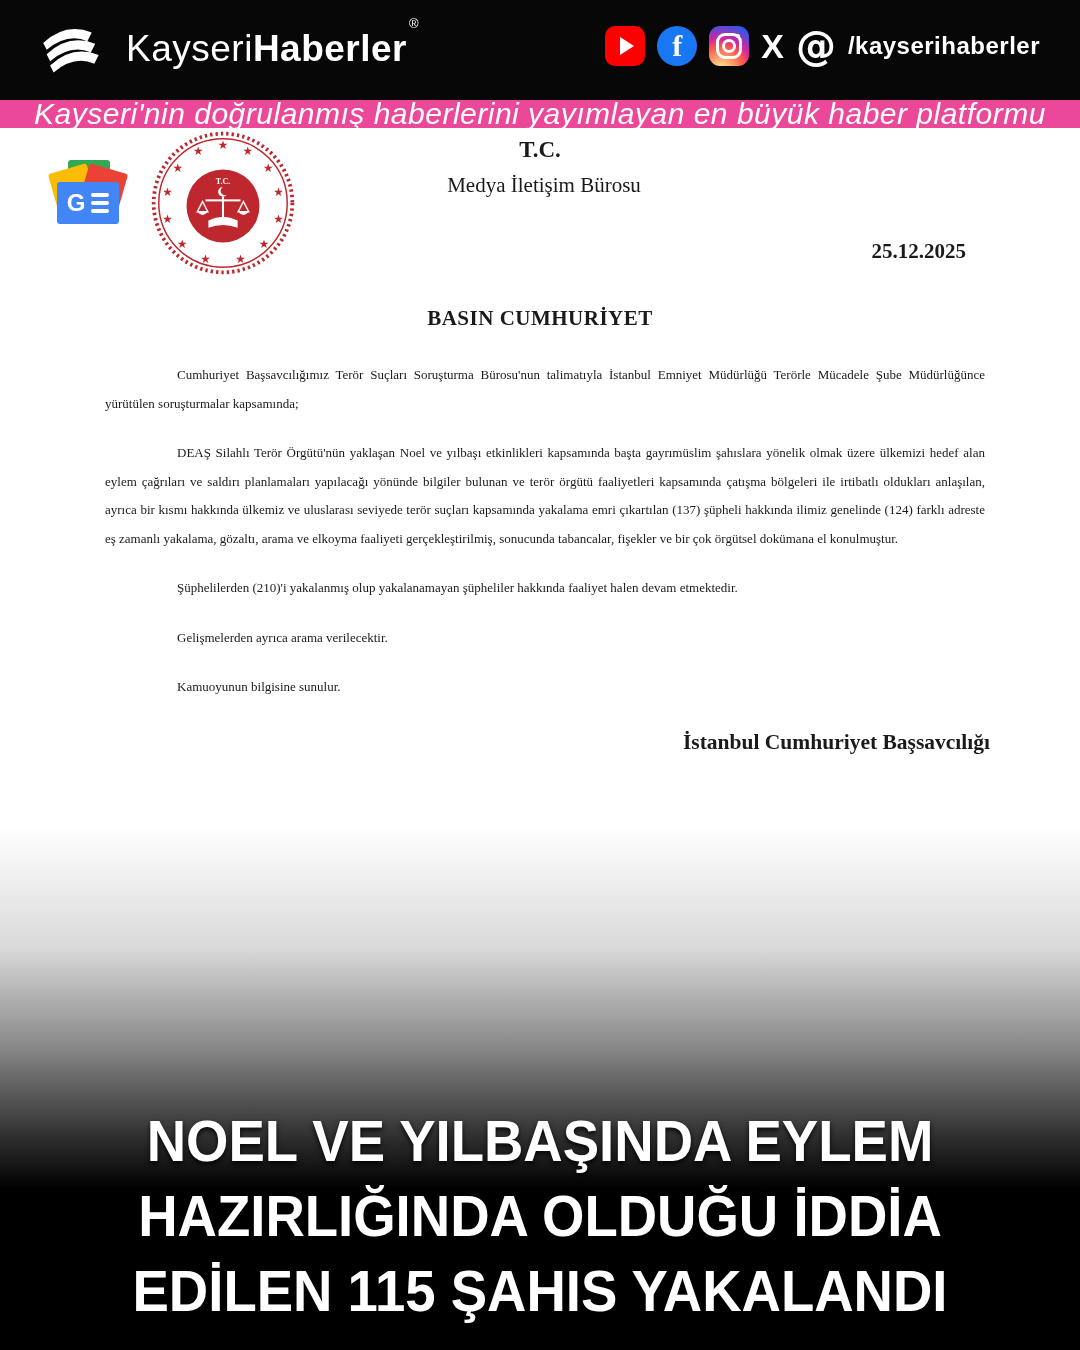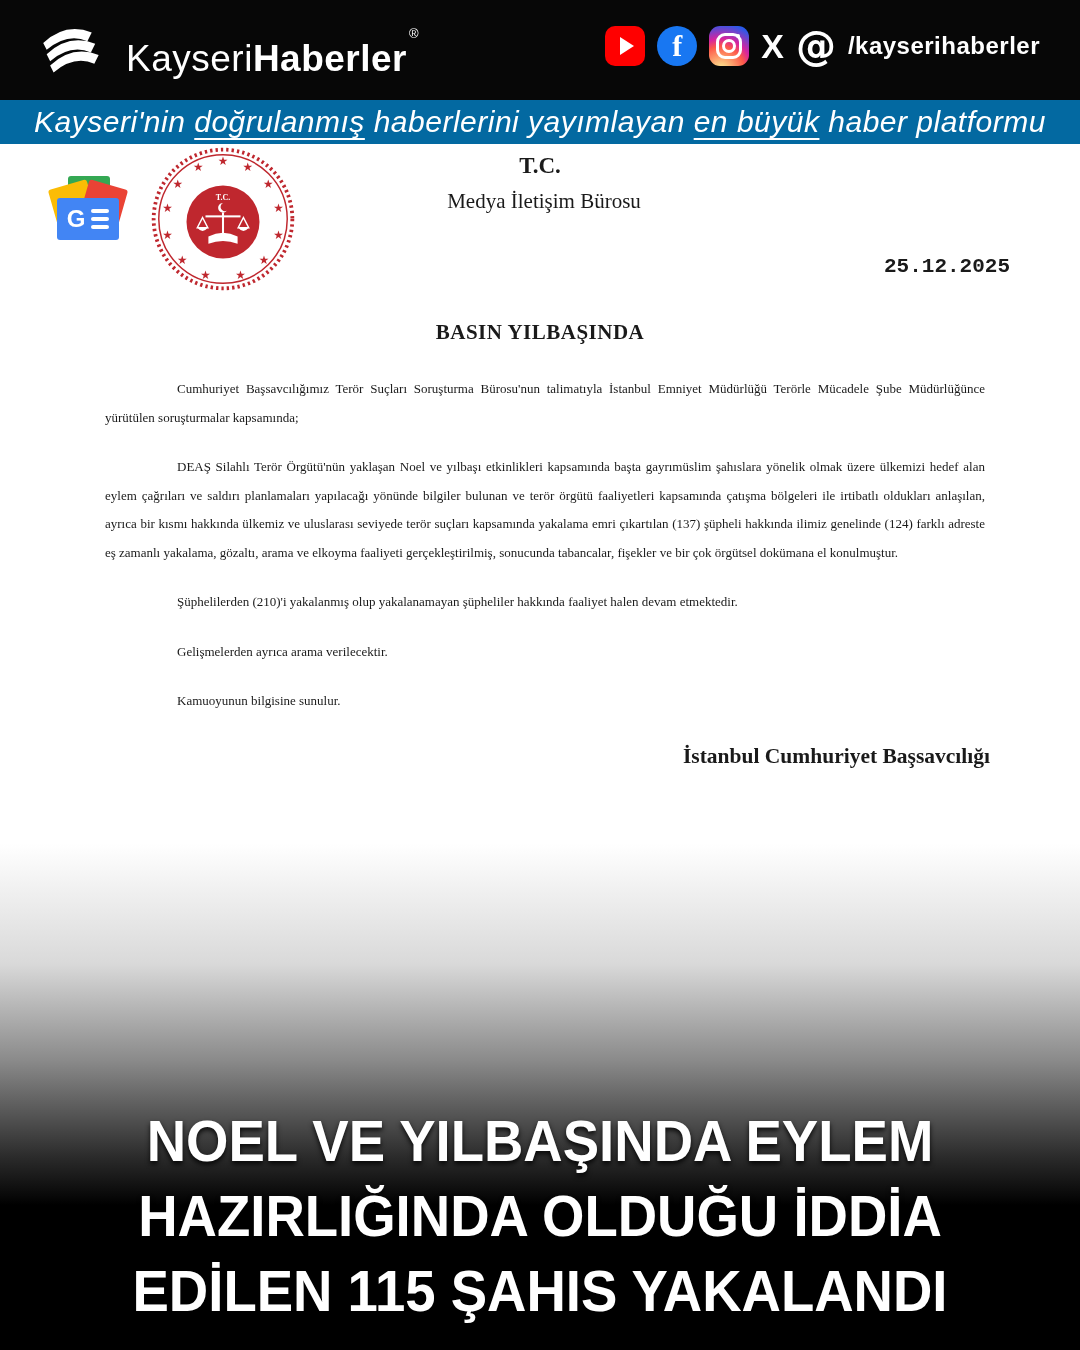--- a/index.html
+++ b/index.html
@@ -1,42 +1,42 @@
 <!DOCTYPE html>
 <html><head>
 <meta charset="utf-8">
 <style>
   html,body{margin:0;padding:0;background:#000;}
   .poster{position:relative;width:1080px;height:1350px;overflow:hidden;background:#000;
           font-family:"Liberation Sans",sans-serif;}
 
   
   .topbar{position:relative;height:100px;background:#070707;}
-  .brand{position:absolute;left:38px;top:18px;display:flex;align-items:flex-end;gap:10px;}
+  .brand{position:absolute;left:38px;top:18px;display:flex;align-items:center;gap:10px;}
   .brand svg{display:block;}
   .brand-name{color:#fff;font-size:37px;letter-spacing:.5px;}
   .brand-name .light{font-weight:300;}
   .brand-name .bold{font-weight:700;}
   .brand-reg{color:#fff;font-size:13px;vertical-align:top;position:relative;top:-12px;left:2px;}
 
   .social{position:absolute;right:40px;top:26px;display:flex;align-items:center;gap:12px;}
   .sicon{width:40px;height:40px;display:flex;align-items:center;justify-content:center;}
   .yt{background:#f00;border-radius:10px;}
   .yt .tri{width:0;height:0;border-left:14px solid #fff;border-top:9px solid transparent;border-bottom:9px solid transparent;margin-left:3px;}
   .fb{background:#1877f2;border-radius:50%;color:#fff;font-weight:700;font-size:30px;font-family:"Liberation Serif",serif;}
   .ig{border-radius:11px;background:radial-gradient(circle at 30% 110%,#fdf497 0%,#fd5949 45%,#d6249f 60%,#285aeb 90%);position:relative;}
   .ig .lens{position:absolute;inset:7px;border:3px solid #fff;border-radius:9px;}
   .ig .cam{position:absolute;left:13px;top:13px;width:8px;height:8px;border:3px solid #fff;border-radius:50%;}
   .ig .dot{position:absolute;right:9px;top:8px;width:4px;height:4px;background:#fff;border-radius:50%;}
   .xg{color:#fff;font-size:34px;font-weight:700;width:auto;}
   .th{color:#fff;font-size:40px;font-weight:600;width:auto;font-family:"DejaVu Sans",sans-serif;}
   .handle{color:#fff;font-size:24px;font-weight:700;letter-spacing:.5px;}
 
   
-  .banner{height:44px;background:#0369a1;display:flex;align-items:center;justify-content:center;}
+  .banner{height:28px;background:#ec4899;display:flex;align-items:center;justify-content:center;}
   .banner-text{color:#fff;font-size:30px;font-style:italic;font-weight:300;letter-spacing:.5px;white-space:nowrap;}
   .banner-text .u{text-decoration:underline;text-underline-offset:6px;text-decoration-thickness:2px;}
 
   
   .document{position:relative;height:1206px;
     background:linear-gradient(to bottom,#ffffff 0%,#ffffff 58%,#d9d9d9 68%,#8a8a8a 76%,#2b2b2b 84%,#000 88%);
     font-family:"Liberation Serif",serif;color:#1a1a1a;}
   .gnews{position:absolute;left:52px;top:32px;width:72px;height:72px;}
   .gn-card{position:absolute;border-radius:3px;}
   .gn-green{left:16px;top:0;width:42px;height:28px;background:#34a853;}
@@ -44,21 +44,21 @@
   .gn-red{right:0;top:8px;width:40px;height:36px;background:#ea4335;transform:rotate(16deg);}
   .gn-blue{left:5px;top:22px;width:62px;height:42px;background:#4285f4;display:flex;align-items:center;justify-content:center;gap:6px;}
   .gn-g{color:#fff;font-size:24px;font-weight:700;font-family:"Liberation Sans",sans-serif;}
   .gn-lines{display:flex;flex-direction:column;gap:4px;}
   .gn-lines span{display:block;width:18px;height:4px;background:#fff;border-radius:2px;}
 
   .emblem{position:absolute;left:150px;top:2px;}
 
   .letterhead{text-align:center;padding-top:8px;font-weight:700;font-size:23px;line-height:27px;}
   .bureau{font-weight:400;font-size:21px;margin-top:9px;margin-left:8px;}
-  .doc-date{text-align:right;padding-right:70px;margin-top:40px;font-weight:700;font-size:21px;font-family:Liberation Mono, monospace;}
+  .doc-date{text-align:right;padding-right:114px;margin-top:40px;font-weight:700;font-size:21px;}
   .doc-title{text-align:center;margin-top:42px;font-weight:700;font-size:21px;letter-spacing:.5px;}
   .doc-body{margin:30px 95px 0 105px;}
   .doc-body p{margin:0 0 21px 0;text-indent:72px;text-align:justify;font-size:13px;line-height:28.5px;}
   .signature{text-align:right;margin:28px 90px 0 0;font-weight:700;font-size:21.5px;}
 
   
   .headline{position:absolute;left:0;right:0;bottom:22px;text-align:center;color:#fff;
     font-weight:800;font-size:58px;line-height:75px;letter-spacing:0;
     transform:scaleX(.94);transform-origin:center;
     text-shadow:0 3px 6px rgba(0,0,0,.85);}
@@ -148,21 +148,21 @@
       </svg>
     </div>
 
     <div class="letterhead">
       <div>T.C.</div>
       <div class="bureau">Medya İletişim Bürosu</div>
     </div>
 
     <div class="doc-date">25.12.2025</div>
 
-    <div class="doc-title">BASIN YILBAŞINDA</div>
+    <div class="doc-title">BASIN CUMHURİYET</div>
 
     <div class="doc-body" id="doc-body">
         <p>Cumhuriyet Başsavcılığımız Terör Suçları Soruşturma Bürosu'nun talimatıyla İstanbul Emniyet Müdürlüğü Terörle Mücadele Şube Müdürlüğünce yürütülen soruşturmalar kapsamında;</p>
         <p>DEAŞ Silahlı Terör Örgütü'nün yaklaşan Noel ve yılbaşı etkinlikleri kapsamında başta gayrımüslim şahıslara yönelik olmak üzere ülkemizi hedef alan eylem çağrıları ve saldırı planlamaları yapılacağı yönünde bilgiler bulunan ve terör örgütü  faaliyetleri kapsamında çatışma bölgeleri ile irtibatlı oldukları anlaşılan, ayrıca bir kısmı hakkında ülkemiz ve uluslarası seviyede terör suçları kapsamında yakalama emri çıkartılan (137) şüpheli hakkında ilimiz genelinde (124) farklı adreste eş zamanlı yakalama, gözaltı, arama ve elkoyma faaliyeti gerçekleştirilmiş, sonucunda tabancalar, fişekler ve bir çok örgütsel dokümana el konulmuştur.</p>
         <p>Şüphelilerden (210)'i yakalanmış olup yakalanamayan şüpheliler hakkında faaliyet halen devam etmektedir.</p>
         <p>Gelişmelerden ayrıca arama verilecektir.</p>
         <p>Kamuoyunun bilgisine sunulur.</p>
       </div>
 
     <div class="signature">İstanbul Cumhuriyet Başsavcılığı</div>

